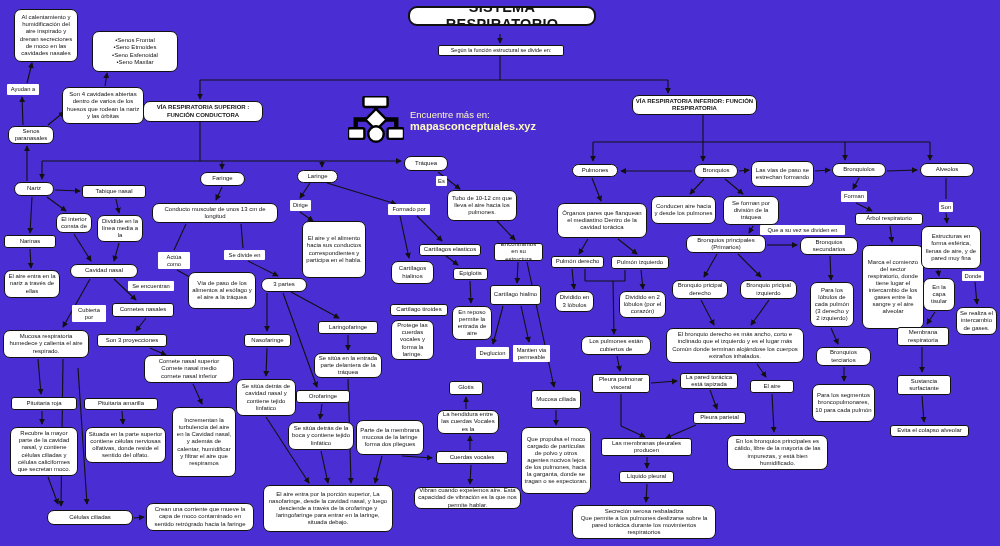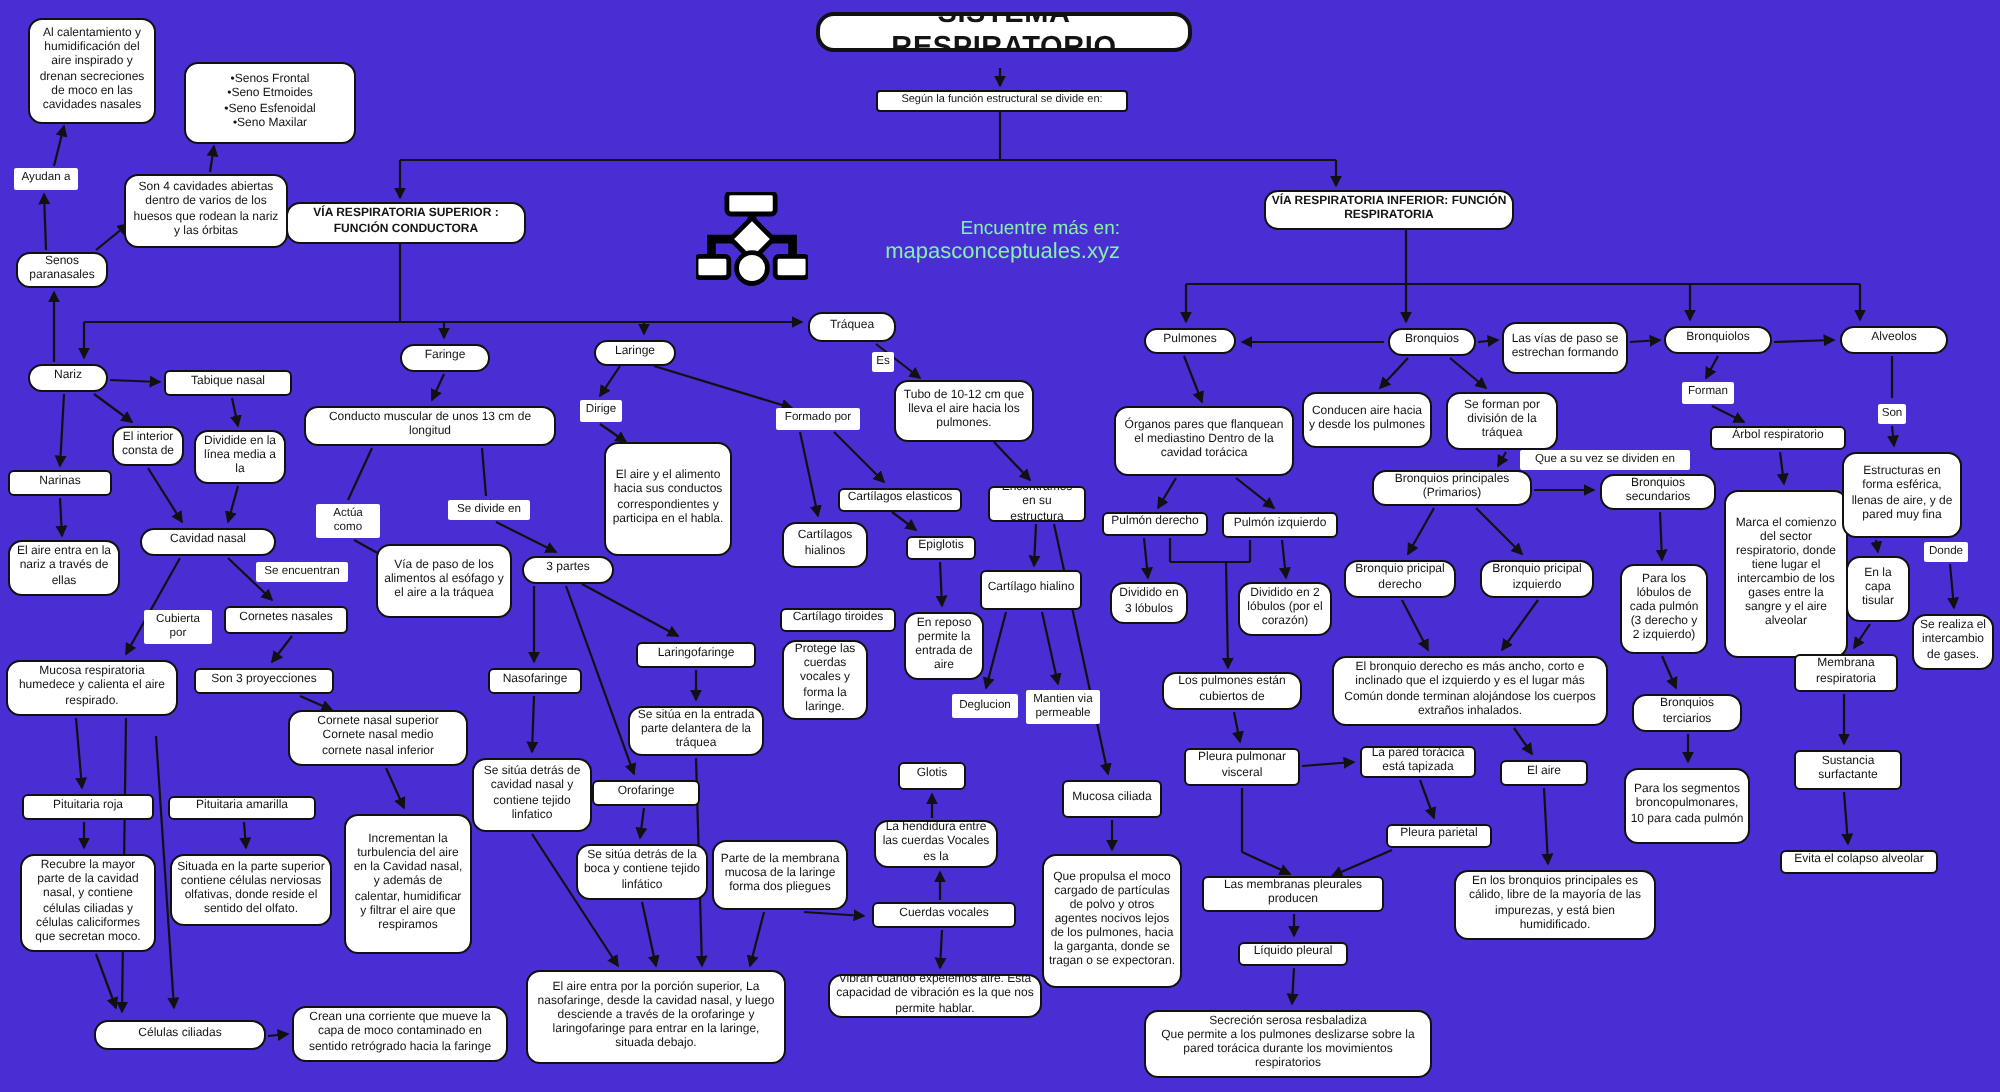--- a/index.html
+++ b/index.html
@@ -7,23 +7,23 @@
   #map{position:absolute;left:0;top:0;width:1000px;height:546px;}
   svg.edges{position:absolute;left:0;top:0;}
   .n{position:absolute;box-sizing:border-box;background:#fff;color:#141414;display:flex;align-items:center;justify-content:center;text-align:center;white-space:pre-line;line-height:1.18;font-size:6px;padding:1px 2px;overflow:hidden;}
   .c{border:1.6px solid #111;border-radius:7px;}
   .s{border:1.2px solid #111;border-radius:3px;}
   .l{border:none;border-radius:1px;font-size:5.8px;padding:1px 2px;}
   .lb{border:1px solid #111;border-radius:2px;font-size:5.5px;}
   .t{border:2.5px solid #111;border-radius:9px;font-size:14.5px;font-weight:bold;letter-spacing:.3px;}
   .b{font-weight:bold;}
   #logo{position:absolute;left:348px;top:96px;display:flex;align-items:center;gap:6px;}
-  #logo-text{width:150px;text-align:right;color:#86efac;}
+  #logo-text{width:150px;text-align:left;color:#fef9c3;}
   #logo-text .l1{font-size:9.5px;display:block;}
-  #logo-text .l2{font-size:11px;font-weight:normal;display:block;}
+  #logo-text .l2{font-size:11px;font-weight:bold;display:block;}
 </style>
 </head>
 <body>
 
 <div id="map">
   <svg class="edges" width="1000" height="546">
     <defs>
       <marker id="arw" markerWidth="7" markerHeight="7" refX="5.2" refY="3" orient="auto" markerUnits="userSpaceOnUse">
         <path d="M0,0 L6,3 L0,6 Z" fill="#111"></path>
       </marker>

